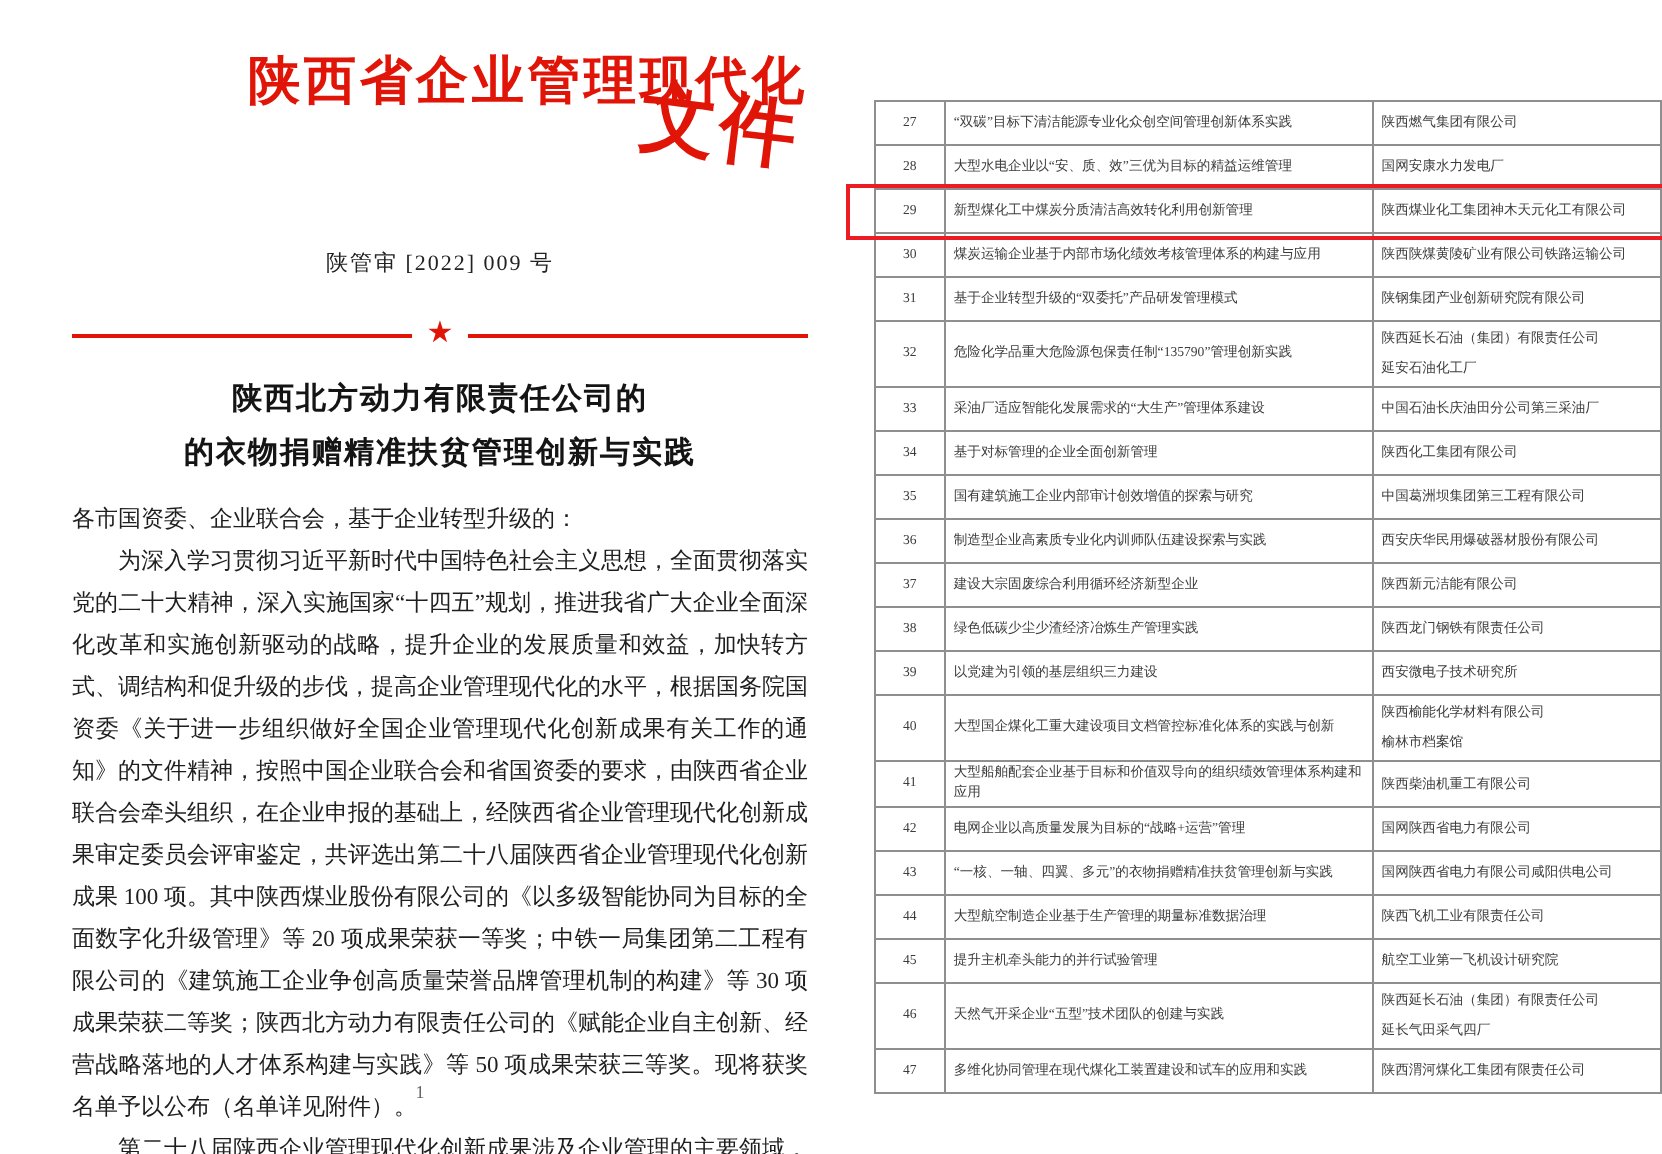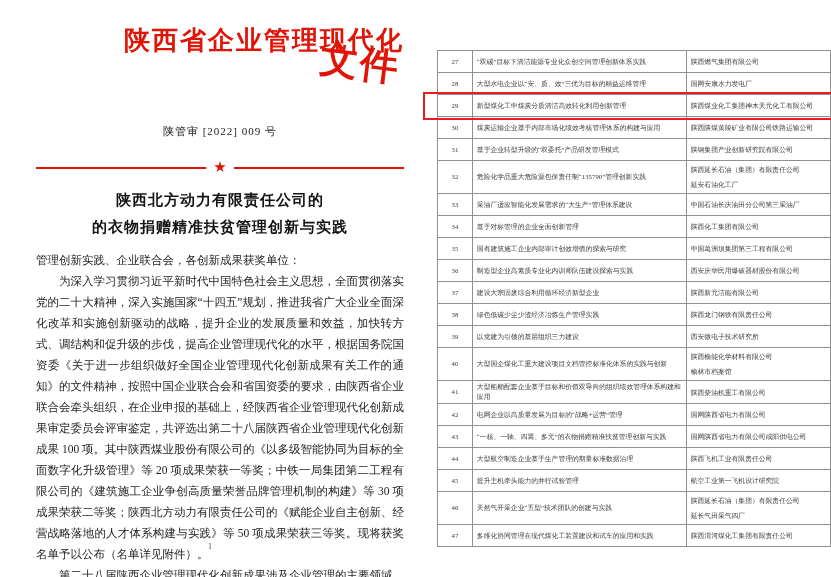--- a/index.html
+++ b/index.html
@@ -68,21 +68,21 @@
     <div class="star">★</div>
     <div class="line"></div>
   </div>
 
   <div class="doc-title">
     <div>陕西北方动力有限责任公司的</div>
     <div>的衣物捐赠精准扶贫管理创新与实践</div>
   </div>
 
   <div class="body-text">
-    <div class="salutation">管理创新实践、企业联合会，各创新成果获奖单位：</div>
+    <div class="salutation">各市国资委、企业联合会，基于企业转型升级的：</div>
     <div class="para">为深入学习贯彻习近平新时代中国特色社会主义思想，全面贯彻落实党的二十大精神，深入实施国家“十四五”规划，推进我省广大企业全面深化改革和实施创新驱动的战略，提升企业的发展质量和效益，加快转方式、调结构和促升级的步伐，提高企业管理现代化的水平，根据国务院国资委《关于进一步组织做好全国企业管理现代化创新成果有关工作的通知》的文件精神，按照中国企业联合会和省国资委的要求，由陕西省企业联合会牵头组织，在企业申报的基础上，经陕西省企业管理现代化创新成果审定委员会评审鉴定，共评选出第二十八届陕西省企业管理现代化创新成果 100 项。其中陕西煤业股份有限公司的《以多级智能协同为目标的全面数字化升级管理》等 20 项成果荣获一等奖；中铁一局集团第二工程有限公司的《建筑施工企业争创高质量荣誉品牌管理机制的构建》等 30 项成果荣获二等奖；陕西北方动力有限责任公司的《赋能企业自主创新、经营战略落地的人才体系构建与实践》等 50 项成果荣获三等奖。现将获奖名单予以公布（名单详见附件）。</div>
     <div class="para">第二十八届陕西企业管理现代化创新成果涉及企业管理的主要领域，反映了我省各种类型的企业在深化改革、创新管理方面所取得的最新成就，体现了当前企业</div>
   </div>
 </div>
 
 <div class="page-num">1</div>
 
 <table class="award-table">
   <tbody>
       <tr>

